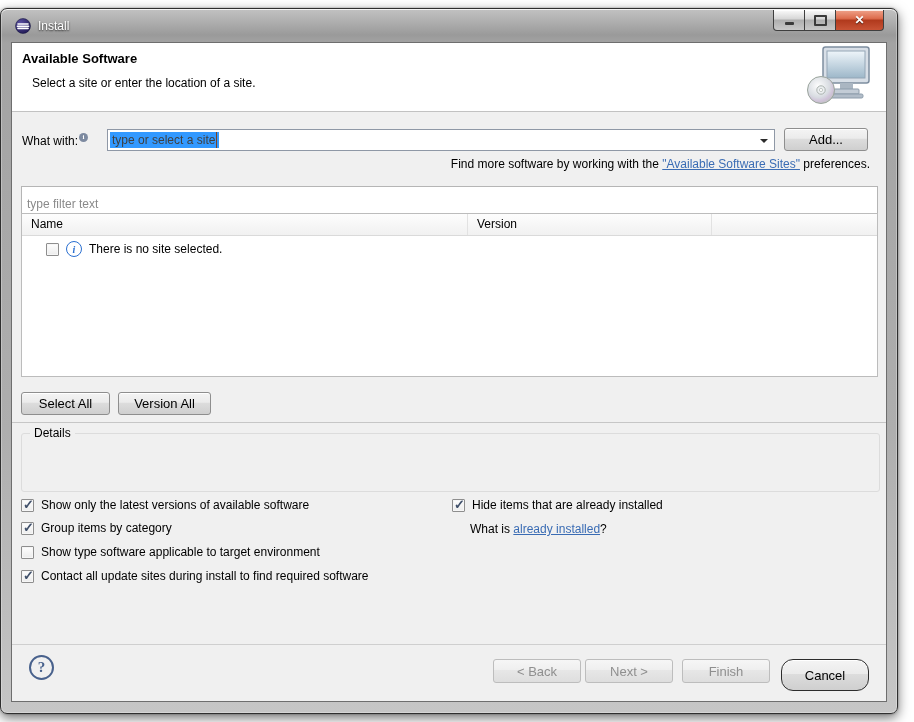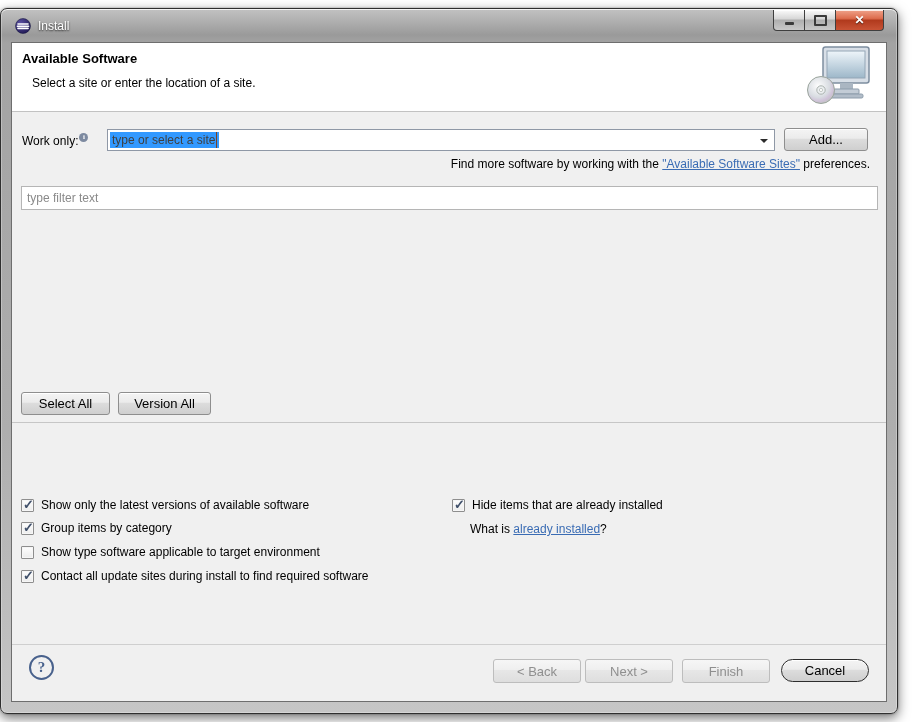--- a/index.html
+++ b/index.html
@@ -49,21 +49,21 @@
   .btn{display:flex;align-items:center;justify-content:center;border:1px solid #8e8e8e;border-radius:3px;
        background:linear-gradient(#f4f4f4,#ebebeb 45%,#dddddd 46%,#cfcfcf);
        box-shadow:inset 0 1px 0 #ffffff;font-size:13px;color:#000;cursor:default;box-sizing:border-box;}
   .btn.disabled{color:#8f8f8f;border-color:#bdbdbd;box-shadow:none;
        background:linear-gradient(#f6f6f6,#efefef 45%,#e7e7e7 46%,#dedede);}
   .btn.default{border-color:#2d2d2d;}
   .add-btn{position:absolute;left:772px;top:85px;width:84px;height:23px;}
   .find-more{position:absolute;right:16px;top:114px;white-space:nowrap;}
   a.lnk{color:#3a6cb4;text-decoration:underline;cursor:pointer;}
   
-  .filter{position:absolute;left:9px;top:143px;width:857px;height:24px;box-sizing:border-box;
+  .filter{position:absolute;left:9px;top:143px;width:857px;height:36px;box-sizing:border-box;
           border:1px solid #b5b5b5;background:#fff;color:#8a8a8a;padding:1px 5px;
           font:12px "Liberation Sans",sans-serif;}
   .table{position:absolute;left:9px;top:170px;width:857px;height:164px;background:#fff;
          border:1px solid #bcbcbc;box-sizing:border-box;}
   .thead{display:flex;height:21px;background:linear-gradient(#fdfdfd,#f1f1f1);border-bottom:1px solid #dadada;}
   .th{padding:3px 0 0 9px;border-right:1px solid #e2e2e2;box-sizing:border-box;}
   .th.c-name{width:446px;}
   .th.c-version{width:244px;}
   .th.c-fill{flex:1;border-right:none;}
   .trow{display:flex;align-items:center;gap:7px;padding:5px 0 0 24px;}
@@ -86,21 +86,21 @@
   .opt{position:absolute;display:flex;align-items:center;gap:7px;white-space:nowrap;}
   .whatis{position:absolute;left:458px;top:479px;white-space:nowrap;}
   
   .sep2{position:absolute;left:0;right:0;top:601px;border-top:1px solid #cfcfcf;}
   .help-btn{position:absolute;left:17px;top:612px;width:25px;height:25px;border-radius:50%;
             border:2px solid #48618c;color:#48618c;background:transparent;box-sizing:border-box;
             display:flex;align-items:center;justify-content:center;font:bold 15px "Liberation Serif",serif;}
   .b-back{position:absolute;left:481px;top:616px;width:88px;height:24px;text-align:right;}
   .b-next{position:absolute;left:573px;top:616px;width:88px;height:24px;}
   .b-finish{position:absolute;left:670px;top:616px;width:88px;height:24px;}
-  .b-cancel{position:absolute;left:769px;top:616px;width:88px;height:23px;border-radius:12px;}
+  .b-cancel{position:absolute;left:769px;top:616px;width:88px;height:32px;border-radius:12px;}
 </style>
 </head>
 <body>
 
 <div class="stage">
   <div class="frame">
 
     <div class="titlebar">
       <svg class="app-icon" viewBox="0 0 16 16">
         <defs>
@@ -150,37 +150,52 @@
           <rect x="21" y="6" width="38" height="27" fill="url(#scr)" stroke="#93a6b6" stroke-width="1"></rect>
           <rect x="34" y="38" width="13" height="6" fill="#aab6c2"></rect>
           <rect x="28" y="44" width="25" height="5" rx="1" fill="#c3ccd6" stroke="#8d9cab" stroke-width="1"></rect>
           <rect x="24" y="49" width="33" height="4" rx="1.5" fill="#b1bcc8" stroke="#8d9cab" stroke-width="1"></rect>
           <circle cx="15" cy="45" r="13.5" fill="url(#cd)" stroke="#9aa49c" stroke-width="1"></circle>
           <circle cx="15" cy="45" r="4.2" fill="#eceff1" stroke="#aab2ae" stroke-width="1"></circle>
           <circle cx="15" cy="45" r="1.6" fill="#ffffff" stroke="#b5bcb8" stroke-width="0.8"></circle>
         </svg>
       </div>
 
-      <div class="lbl-workwith"><span>Work only:</span><span class="sup-info">i</span></div>
+      <div class="lbl-workwith"><span>What with:</span><span class="sup-info">i</span></div>
       <div class="combo">
         <span class="sel">type or select a site</span>
         <span class="arrow"></span>
       </div>
       <div class="btn add-btn">Add...</div>
 
       <div class="find-more"><span>Find more software by working with the </span><a class="lnk">"Available Software Sites"</a><span> preferences.</span></div>
 
       <input class="filter" value="type filter text" style="">
 
+      <div class="table">
+        <div class="thead">
+          <div class="th c-name">Name</div>
+          <div class="th c-version">Version</div>
+          <div class="th c-fill"></div>
+        </div>
+        <div class="trow">
+          <span class="cb"></span>
+          <span class="info-i">i</span>
+          <span>There is no site selected.</span>
+        </div>
+      </div>
 
       <div class="btn select-all">Select All</div>
       <div class="btn deselect-all">Version All</div>
 
       <div class="sep1"></div>
 
+      <div class="details">
+        <span class="legend">Details</span>
+      </div>
 
       <div class="opt" style="left:9px;top:455px">
         <span class="cb checked"></span>
         <span>Show only the latest versions of available software</span>
       </div>
       <div class="opt" style="left:9px;top:478px">
         <span class="cb checked"></span>
         <span>Group items by category</span>
       </div>
       <div class="opt" style="left:9px;top:502px">

